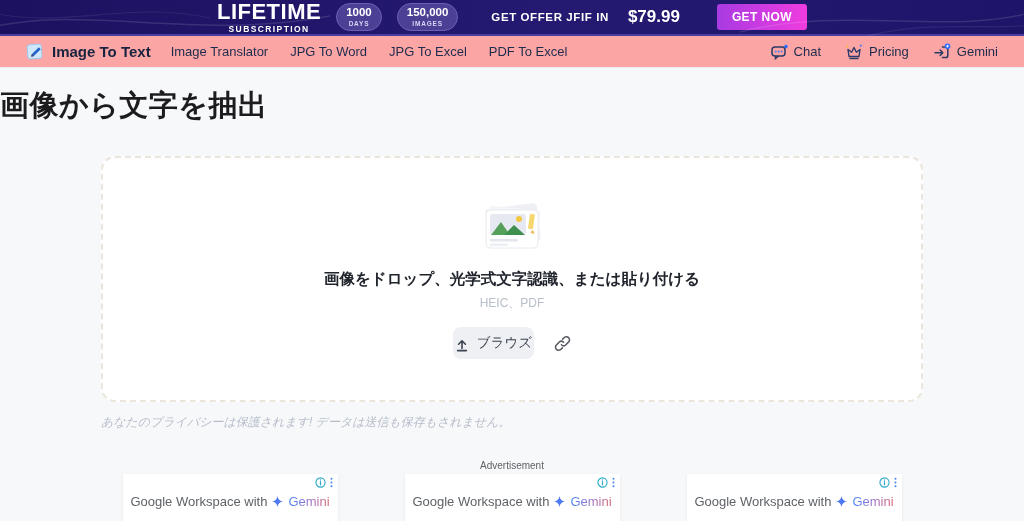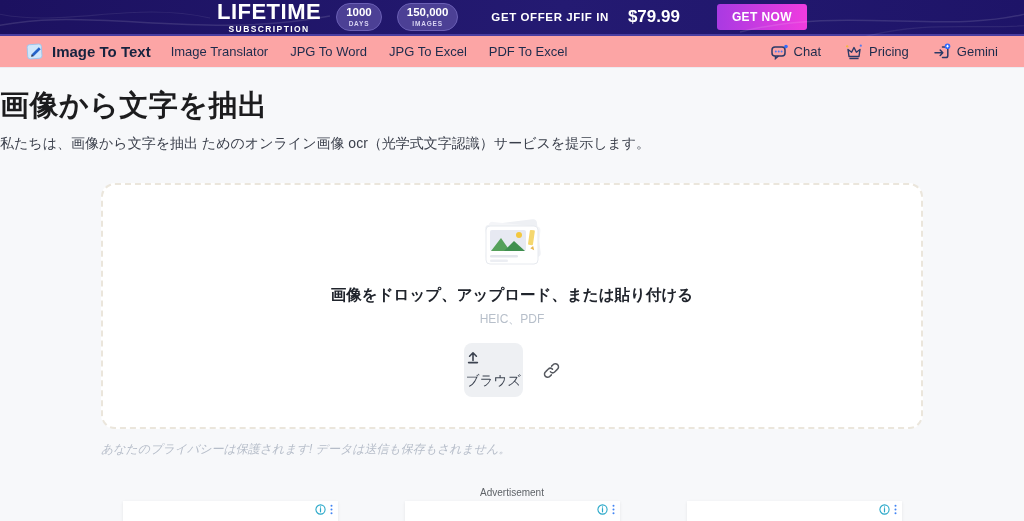--- a/index.html
+++ b/index.html
@@ -35,22 +35,22 @@
   .hero { text-align:left; padding-top:18px; }
   .hero h1 { font-size:29px; font-weight:700; color:#1c1c1e; letter-spacing:.5px; }
   .hero p { margin-top:9px; font-size:14px; color:#3a3f4b; }
 
   
   .drop { width:822px; height:246px; margin:30px auto 0; background:#fff; border:2px dashed #ebe6dc; border-radius:14px;
           display:flex; flex-direction:column; align-items:center; justify-content:center; }
   .drop-title { font-size:15.5px; font-weight:700; color:#20242c; margin-top:10px; }
   .formats { margin-top:5px; text-align:center; font-size:12px; color:#b7bfca; line-height:1.35; }
   .actions { margin-top:16px; display:flex; align-items:center; gap:20px; }
-  .browse { display:flex; align-items:flex-start; gap:8px; background:#eef0f3; border:none; border-radius:8px;
-            padding:7px 2px; font-size:13.5px; color:#3c4350; font-weight:500; cursor:pointer;flex-direction:column; }
+  .browse { display:flex; align-items:flex-end; gap:8px; background:#eef0f3; border:none; border-radius:8px;
+            padding:7px 2px; font-size:13.5px; color:#3c4350; font-weight:500; cursor:pointer; }
   .privacy { width:822px; margin:12px auto 0; font-size:12px; font-style:italic; color:#b6bdc9; }
 
   
   .ad-label { text-align:center; margin-top:29px; font-size:10px; color:#5f6368; }
   .ad-row { width:779px; margin:3px auto 0; display:flex; gap:67px; }
   .ad-card { position:relative; width:215px; height:52px; background:#fff; box-shadow:0 1px 3px rgba(0,0,0,.08);
              display:flex; align-items:center; justify-content:center; gap:5px; padding-top:2px; }
   .ad-text { font-size:13px; color:#5f6368; }
   .ad-brand { font-size:13px; background:linear-gradient(90deg,#4285f4,#9b72cb,#d96570);
               -webkit-background-clip:text; background-clip:text; -webkit-text-fill-color:transparent; color:transparent; }
@@ -126,38 +126,37 @@
         <circle cx="14.5" cy="3.2" r="2.8" fill="#2f6bff"></circle>
         <path d="M14.5 1.9 v2.6 M13.2 3.2 h2.6" stroke="#fff" stroke-width="1"></path>
       </svg>
       <span>Gemini</span>
     </div>
   </div>
 </div>
 
 <div class="hero">
   <h1>画像から文字を抽出</h1>
-  <p>私たちは、画像から文字を抽出 ためのオンライン画像 ocr（光学式文字認識）サービスを提示します。</p>
 </div>
 
 <div class="drop">
   <svg width="92" height="60" viewBox="0 0 92 60">
     <rect x="21" y="7" width="52" height="38" rx="4" fill="#eef0f4" transform="rotate(-7 46 26)"></rect>
     <rect x="21" y="9" width="52" height="38" rx="4" fill="#f4f5f8" transform="rotate(6 46 28)"></rect>
     <rect x="20" y="11" width="52" height="38" rx="4" fill="#ffffff" stroke="#e7eaef" stroke-width="1"></rect>
     <rect x="24" y="15" width="36" height="21" rx="2" fill="#e7e9f2"></rect>
     <circle cx="53" cy="20" r="3" fill="#f3c73f"></circle>
     <path d="M25 36 L35 23 L44 36 Z" fill="#55a05a"></path>
     <path d="M38 36 L48 26 L59 36 L38 36 Z" fill="#3f8f4f"></path>
     <rect x="63" y="15" width="5" height="15" rx="1" fill="#f5d76e" transform="rotate(8 65 22)"></rect>
     <path d="M66.8 30.8 L68.5 35 L64.4 33.6 Z" fill="#e8b64c" transform="rotate(8 66 33)"></path>
     <rect x="24" y="40" width="28" height="2.6" rx="1.3" fill="#e3e6ec"></rect>
     <rect x="24" y="44.4" width="18" height="2.6" rx="1.3" fill="#eceef3"></rect>
   </svg>
-  <div class="drop-title">画像をドロップ、アップロード、または貼り付ける</div>
+  <div class="drop-title">画像をドロップ、光学式文字認識、または貼り付ける</div>
   <div class="formats">
     <div>HEIC、PDF</div>
   </div>
   <div class="actions">
     <button class="browse">
       <svg width="14" height="14" viewBox="0 0 14 14">
         <path d="M7 10.5 V2.8 M7 2.8 L3.6 6.2 M7 2.8 L10.4 6.2" fill="none" stroke="#3c4350" stroke-width="1.6" stroke-linecap="round" stroke-linejoin="round"></path>
         <path d="M2.6 12.6 H11.4" stroke="#3c4350" stroke-width="1.6" stroke-linecap="round"></path>
       </svg>
       <span>ブラウズ</span>

